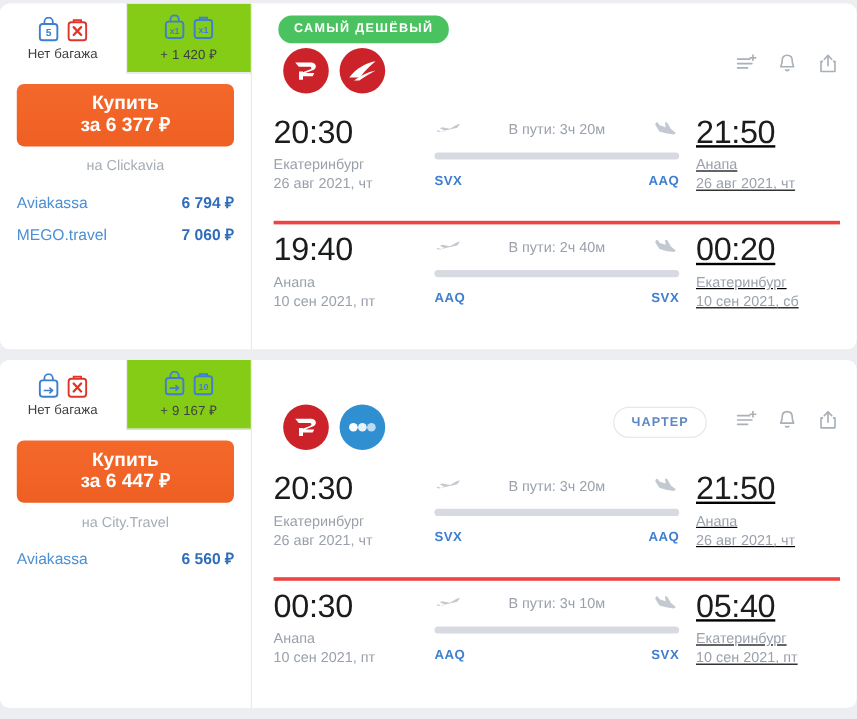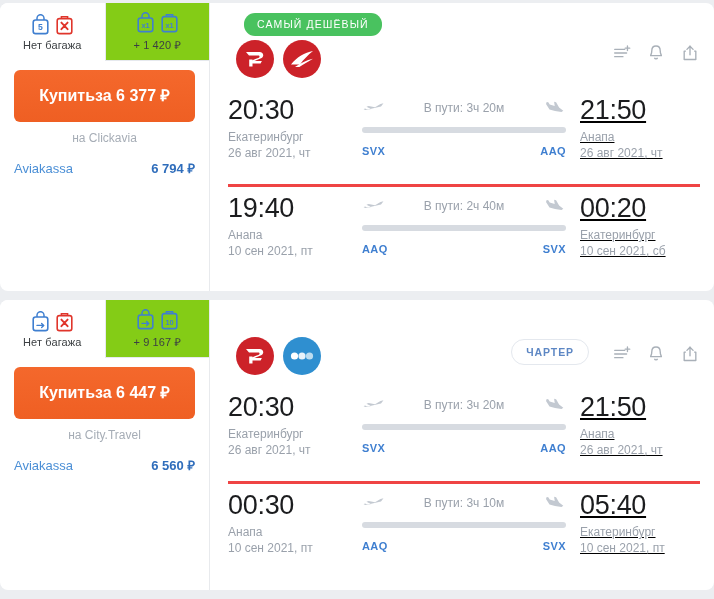--- a/index.html
+++ b/index.html
@@ -52,21 +52,21 @@
   }
   .bag-tab.inactive .bag-label { color: #3c4043; }
 
   .buy-btn {
     margin: 9px 14px 0 14px;
     height: 52px;
     border-radius: 6px;
     background: linear-gradient(180deg,#f4682c 0%, #ef5f23 100%);
     color: #fff;
     border: none;
-    display: flex; 
+    display: flex; flex-direction: column;
     align-items: center; justify-content: center;
     cursor: pointer;
     font-family: "Liberation Sans", sans-serif;
   }
   .buy-btn .l1 { font-size: 16px; font-weight: bold; line-height: 1.15; }
   .buy-btn .l2 { font-size: 16px; font-weight: bold; line-height: 1.15; }
 
   .buy-on {
     text-align: center;
     font-size: 12px;
@@ -87,34 +87,34 @@
   .flights { flex: 1 1 auto; position: relative; padding: 0 14px 0 18px; }
 
   .top-row {
     height: 86px;
     display: flex;
     align-items: flex-start;
     position: relative;
   }
   .badge-green {
     position: absolute;
-    left: 16px; top: 10px;
+    left: 4px; top: 10px;
     background: #49c25f;
     color: #fff;
     font-size: 10.5px;
-    font-weight: normal;
+    font-weight: bold;
     letter-spacing: 1.1px;
     padding: 5px 13px 6px 13px;
     border-radius: 11px;
   }
   .logos { position: absolute; left: 7px; top: 36px; display: flex; gap: 7px; }
   .logo { width: 40px; height: 40px; border-radius: 50%; }
   .actions {
     position: absolute; right: 0; top: 39px;
-    display: flex; align-items: flex-end; gap: 14px;
+    display: flex; align-items: flex-start; gap: 14px;
   }
   .badge-charter {
     background: #fff;
     border: 1px solid #e4e8ee;
     border-radius: 13px;
     color: #5d87c4;
     font-size: 10.5px;
     font-weight: bold;
     letter-spacing: .9px;
     padding: 6px 14px;
@@ -186,20 +186,24 @@
         <span class="l2">за 6 377 ₽</span>
       </button>
 
       <div class="buy-on">на Clickavia</div>
 
       <div class="agency-list">
         <div class="agency-row">
           <span class="agency-name">Aviakassa</span>
           <span class="agency-price">6 794 ₽</span>
         </div>
+        <div class="agency-row">
+          <span class="agency-name">MEGO.travel</span>
+          <span class="agency-price">7 060 ₽</span>
+        </div>
       </div>
     </div>
 
     <div class="flights">
       <div class="top-row">
         <div class="badge-green">САМЫЙ ДЕШЁВЫЙ</div>
         <div class="logos">
           <svg class="logo" viewBox="0 0 40 40">
             <circle cx="20" cy="20" r="19" fill="#cc2229"></circle>
             <path d="M11 13 h13.5 c4 0 5.2 4.8 1.6 6.3 l-6.6 2.6 7.4 0 -1.3 2.6 -9.4 0 0-2.8 7.6-3 c1.2-.5 .9-2.1-.5-2.1 h-9.3 z" fill="#fff"></path>

